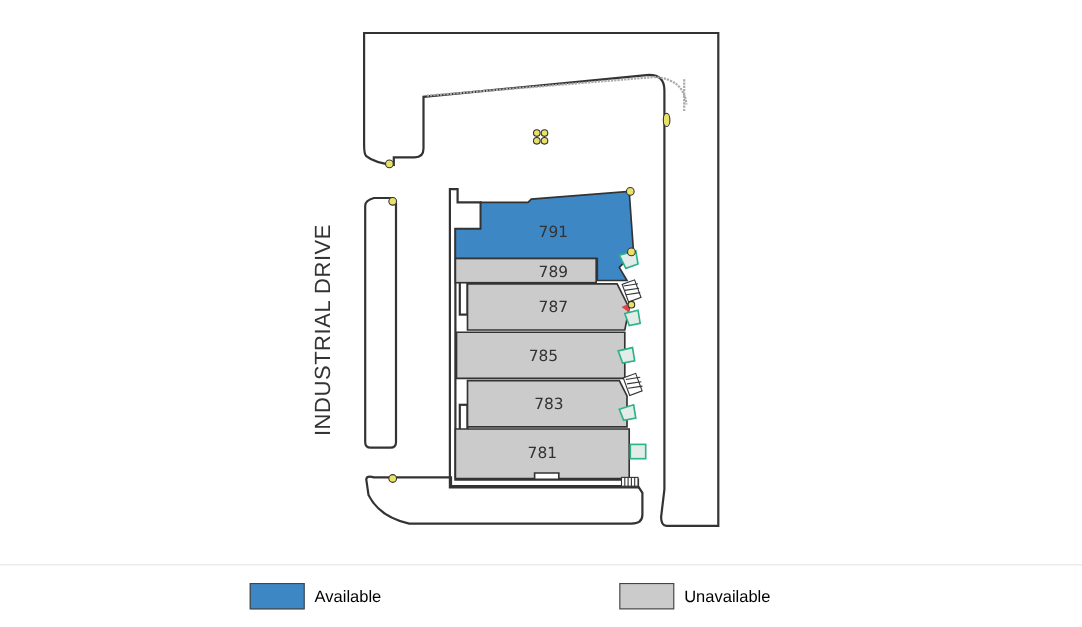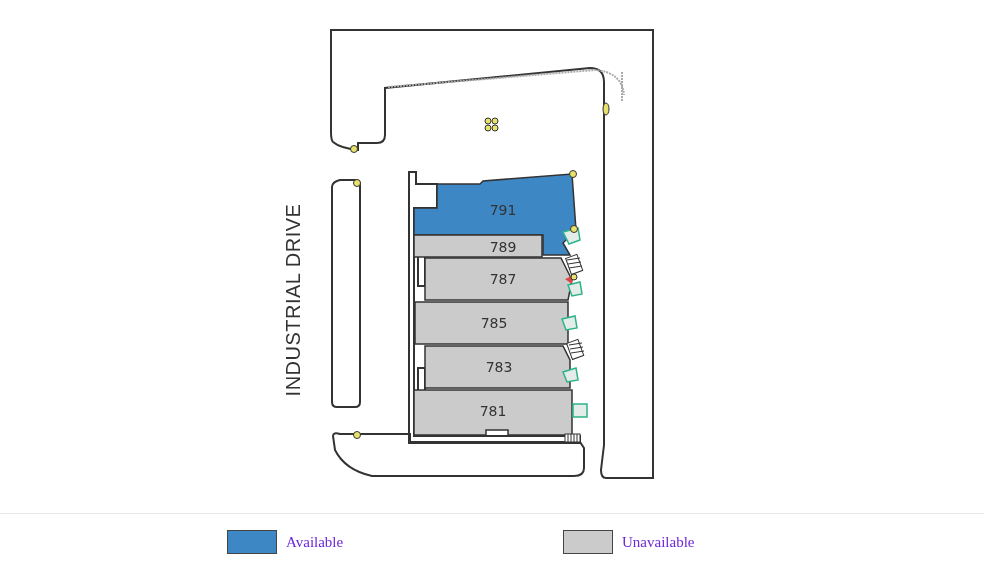--- a/index.html
+++ b/index.html
@@ -5,21 +5,21 @@
   html, body { margin:0; padding:0; background:#ffffff; }
   body { width:984px; height:570px; position:relative; overflow:hidden; font-family:"DejaVu Sans", sans-serif; }
   #map { position:absolute; left:0; top:0; width:984px; height:510px;text-align:center; }
   #map svg { position:absolute; left:0; top:0; }
   .unit-label { font-family:"DejaVu Sans", sans-serif; font-size:14px; fill:#333333; }
   .street-label { font-family:"Liberation Sans", sans-serif; font-size:20px; fill:#333333; letter-spacing:0.5px; }
   .unit { cursor:pointer; }
   #divider { position:absolute; left:0; top:513px; width:984px; height:1px; background:#e6e6e6; }
   .legend-item { position:absolute; top:530px; display:flex; align-items:center; }
   .swatch { width:50px; height:24px; border:1px solid #444; box-sizing:border-box; }
-  .legend-label { margin-left:9px; font-family:Liberation Serif, serif; font-size:15px; color:#6d28d9; }
+  .legend-label { margin-left:9px; font-family:Liberation Sans, sans-serif; font-size:15px; color:#000000; }
 </style>
 </head>
 <body>
 
 <div id="map">
   <svg width="984" height="510" viewBox="0 0 984 510" xmlns="http://www.w3.org/2000/svg">
 
     <g fill="none" stroke="#333" stroke-width="2">
       <path d="M331 30 L653 30 L653 478 L606 478 Q601 478 601 470 L604 445 L604 82 Q604 68 590 68 L385 88 L385 135 Q385 143 377 143 L358 143 L358 150 Q340 148 333 142 Q331 140 331 132 Z"></path>
       <path d="M388 87 L595 70 Q622 72 624 95" stroke="#aaa" stroke-dasharray="2 1" stroke-width="2"></path>

